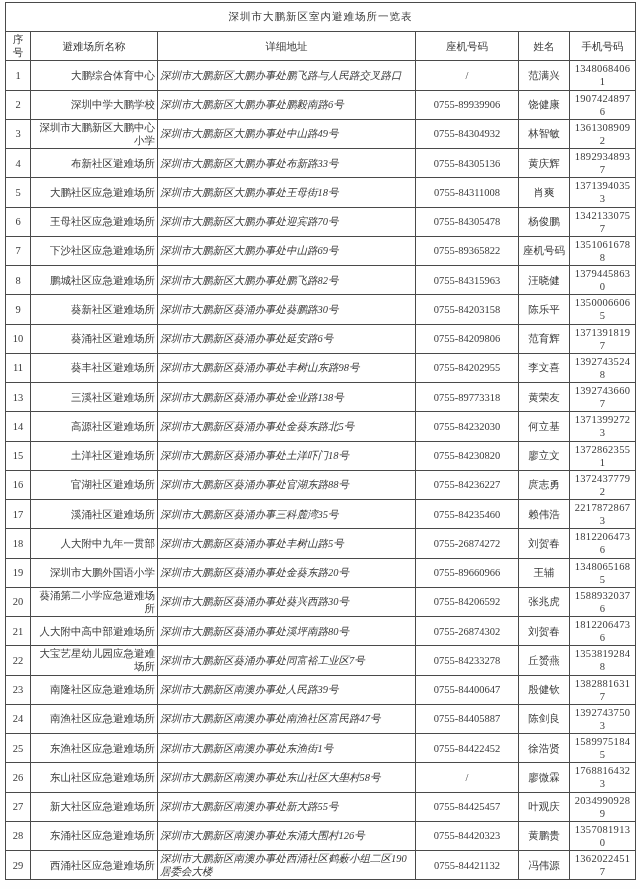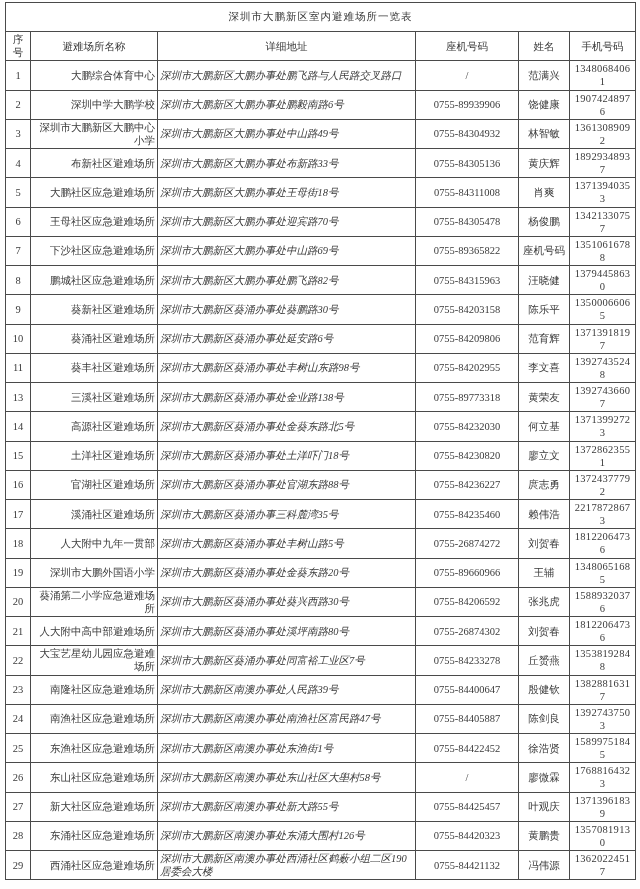--- a/index.html
+++ b/index.html
@@ -280,21 +280,21 @@
           <td class="c3">/</td>
           <td class="c4">廖微霖</td>
           <td class="c5">17688164323</td>
         </tr>
         <tr class="data-row">
           <td class="c0">27</td>
           <td class="c1">新大社区应急避难场所</td>
           <td class="c2">深圳市大鹏新区南澳办事处新大路55号</td>
           <td class="c3">0755-84425457</td>
           <td class="c4">叶观庆</td>
-          <td class="c5">13713961839</td>
+          <td class="c5">20349909289</td>
         </tr>
         <tr class="data-row">
           <td class="c0">28</td>
           <td class="c1">东涌社区应急避难场所</td>
           <td class="c2">深圳市大鹏新区南澳办事处东涌大围村126号</td>
           <td class="c3">0755-84420323</td>
           <td class="c4">黄鹏贵</td>
           <td class="c5">13570819130</td>
         </tr>
         <tr class="data-row">

